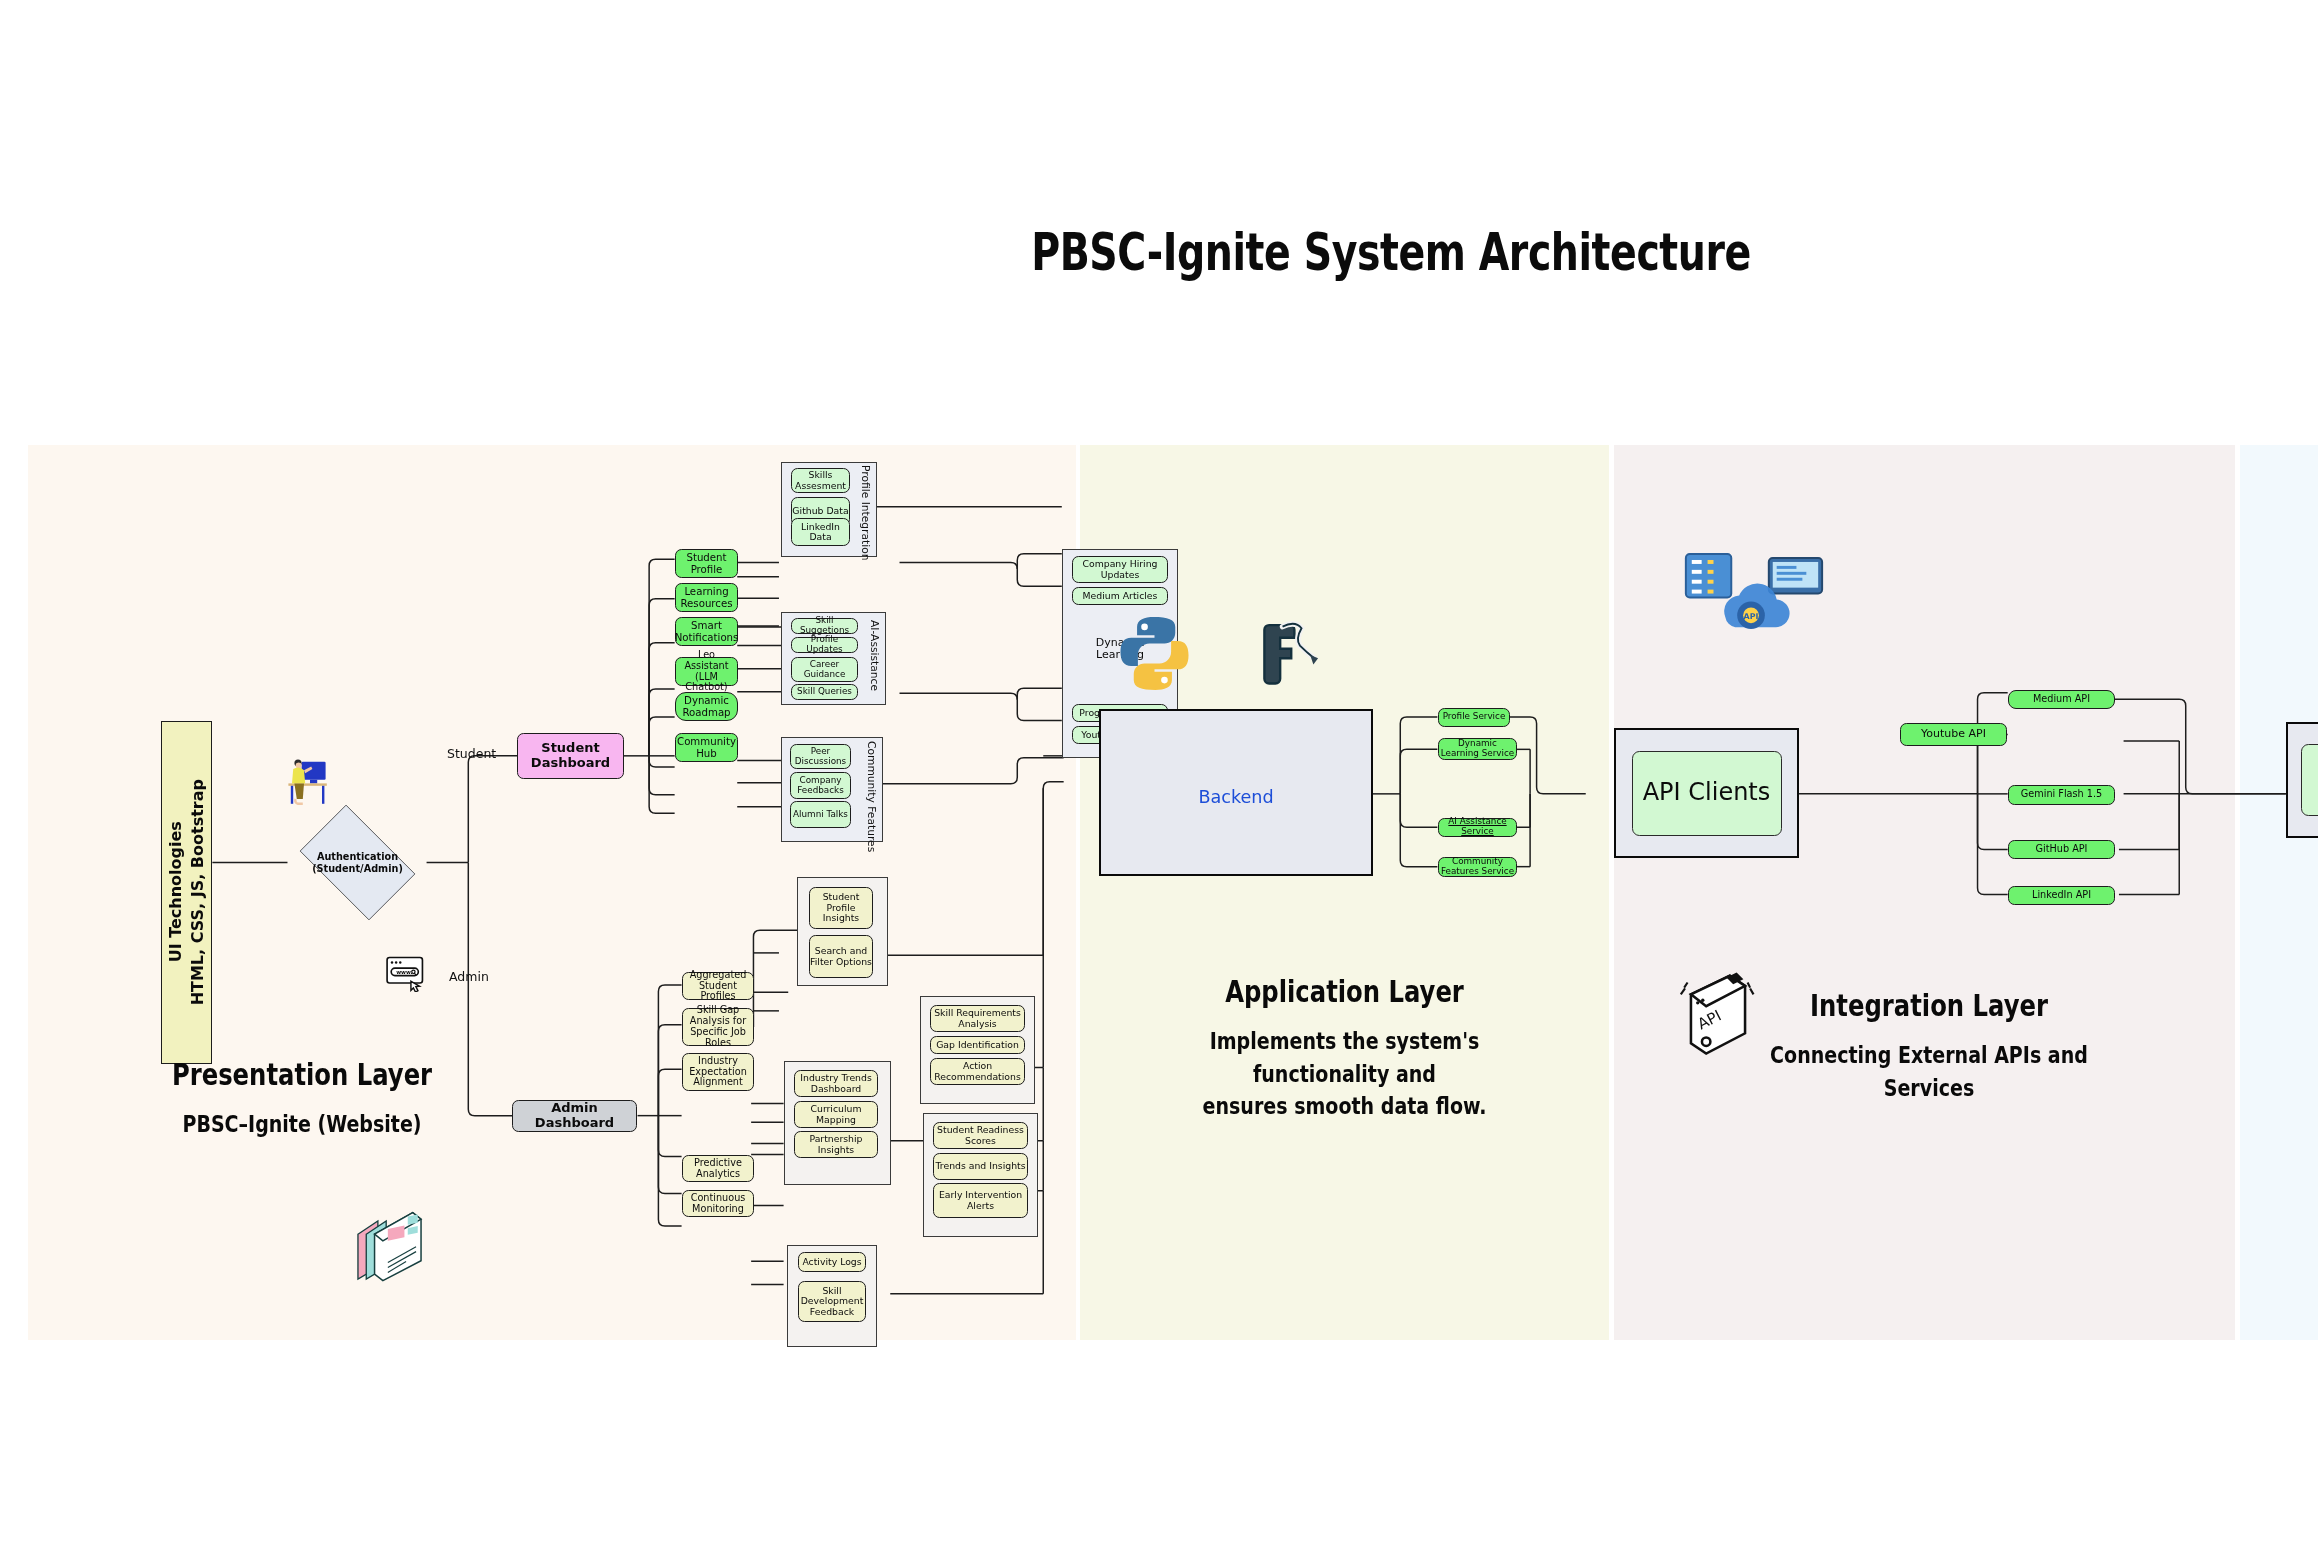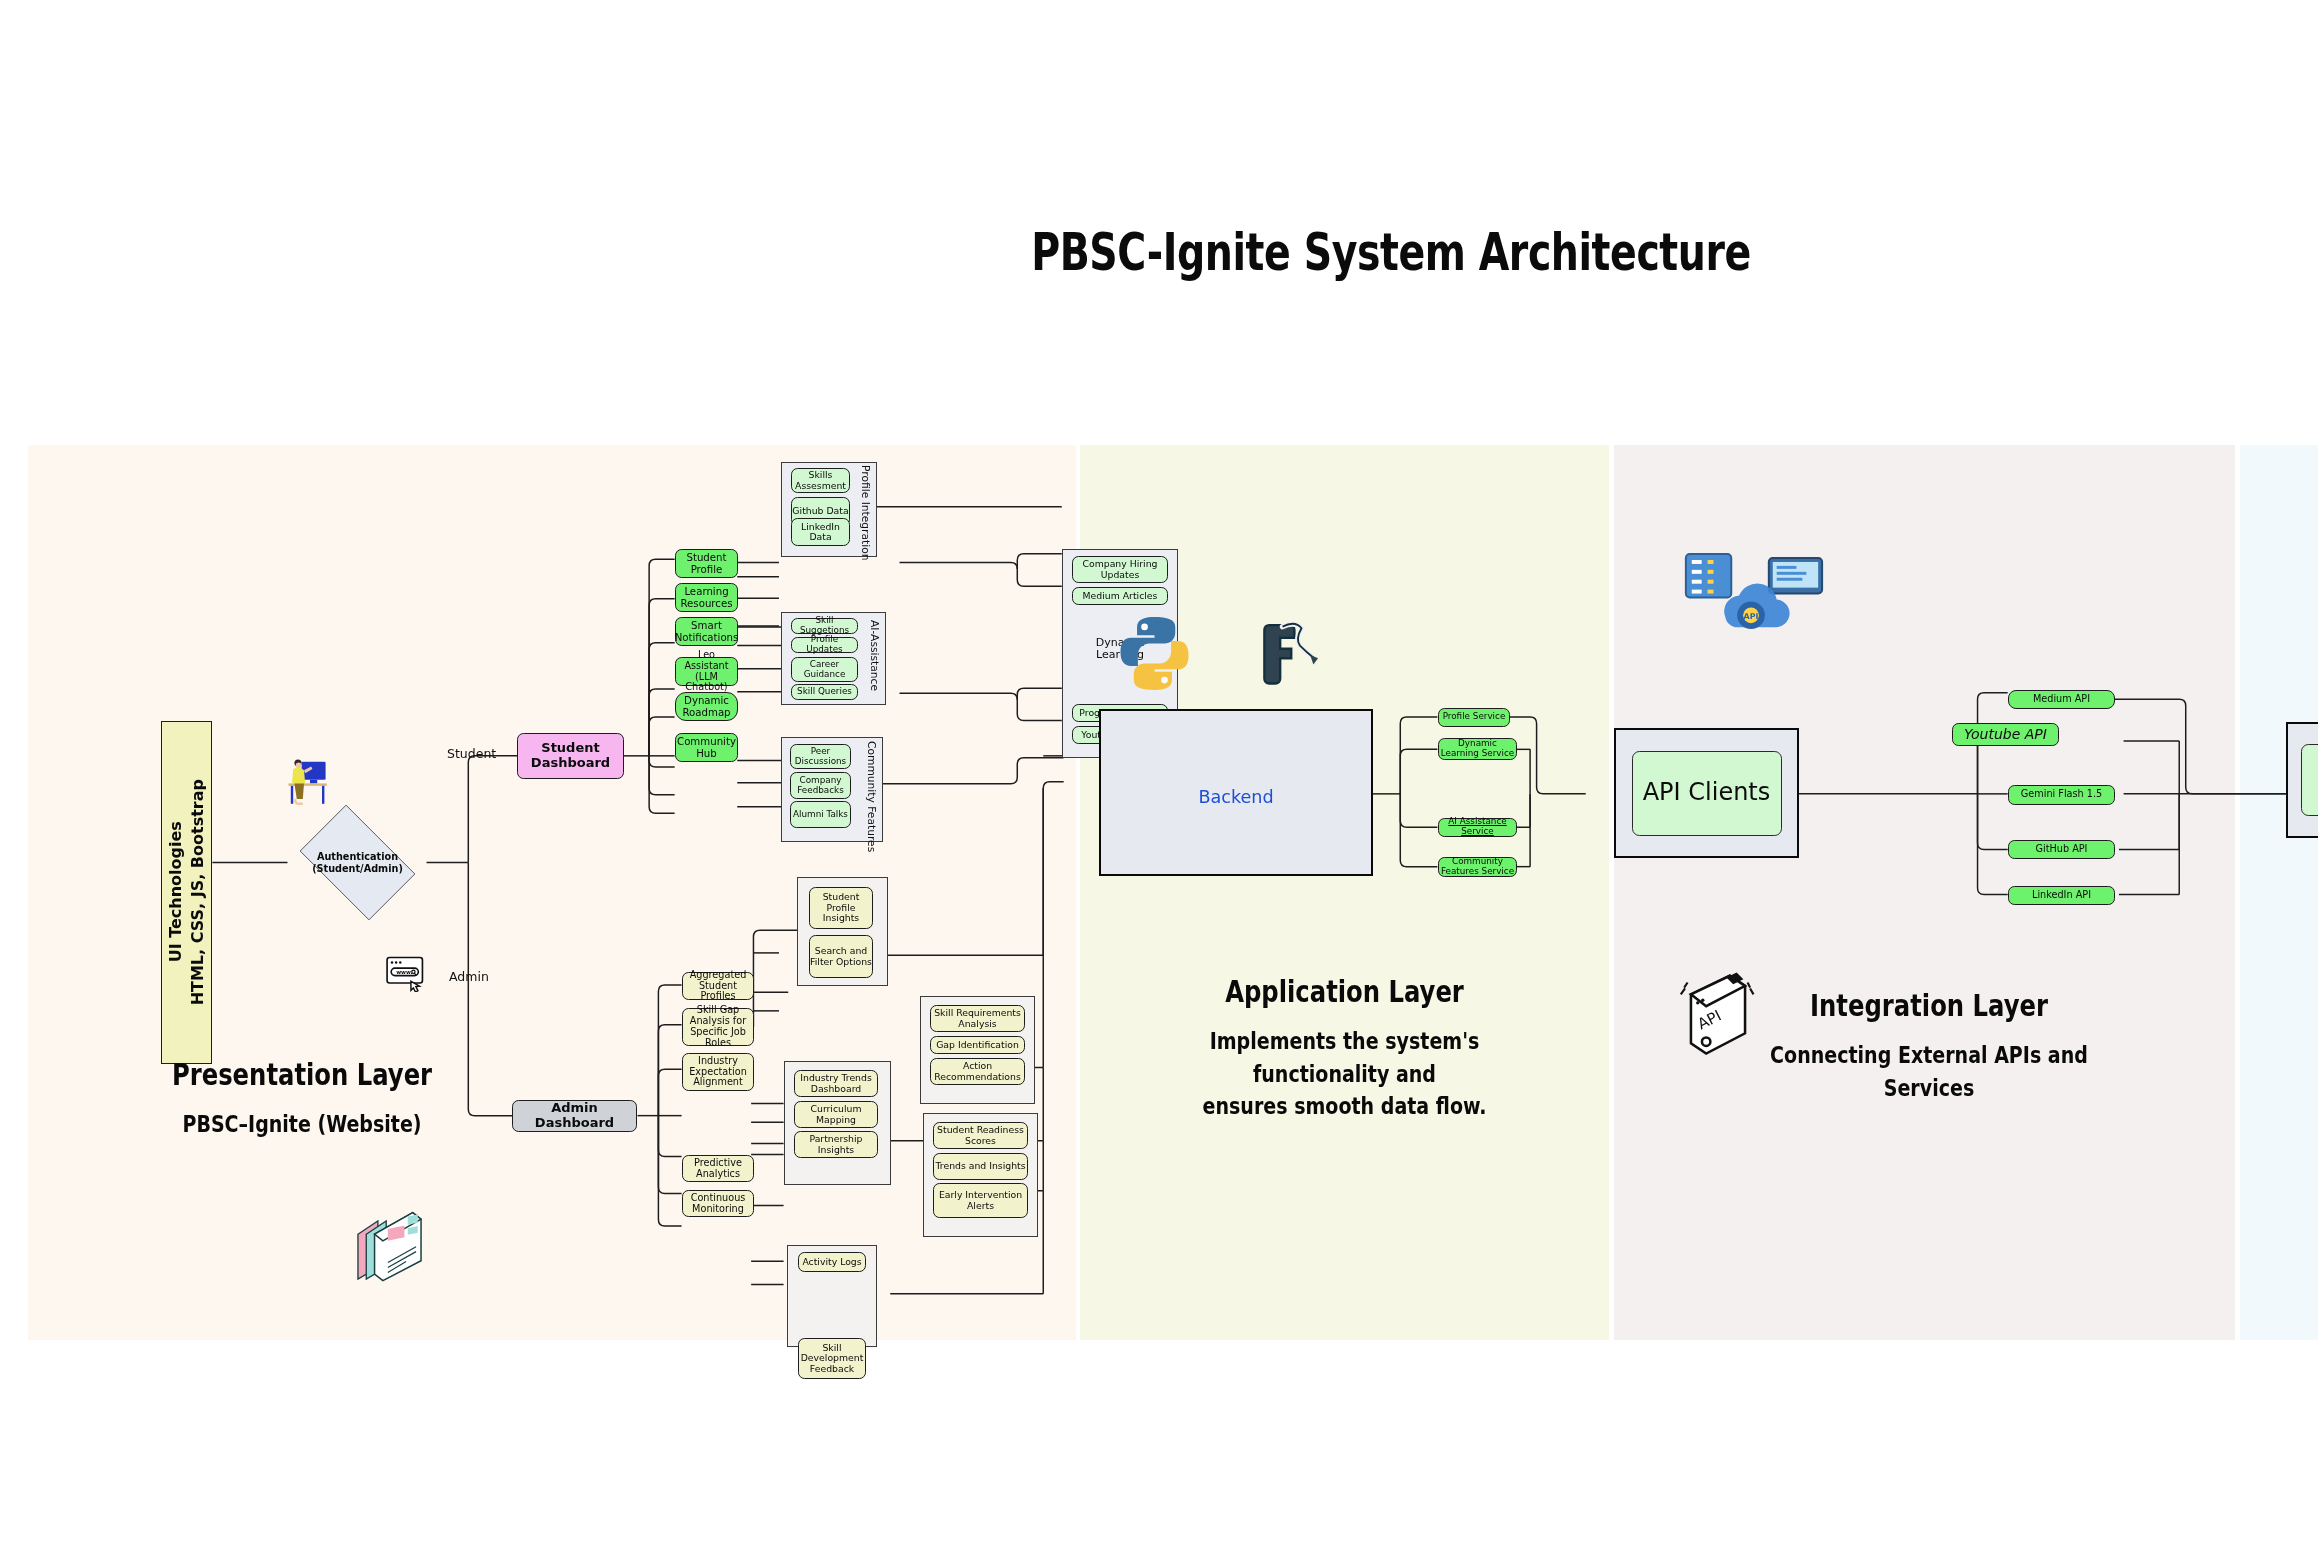--- a/index.html
+++ b/index.html
@@ -270,37 +270,37 @@
 <div class="node rnd n-cream" style="left:794px;top:1101px;width:84px;height:27px;font-size:9.3px;">Curriculum Mapping</div>
 <div class="node rnd n-cream" style="left:794px;top:1131px;width:84px;height:27px;font-size:9.3px;">Partnership Insights</div>
 
 <div class="group cream" style="left:923px;top:1113px;width:115px;height:124px;"></div>
 <div class="node rnd n-cream" style="left:933px;top:1122px;width:95px;height:27px;font-size:9.3px;">Student Readiness Scores</div>
 <div class="node rnd n-cream" style="left:933px;top:1153px;width:95px;height:27px;font-size:9.3px;">Trends and Insights</div>
 <div class="node rnd n-cream" style="left:933px;top:1183px;width:95px;height:35px;font-size:9.3px;">Early Intervention Alerts</div>
 
 <div class="group cream" style="left:787px;top:1245px;width:90px;height:102px;"></div>
 <div class="node rnd n-cream" style="left:798px;top:1252px;width:68px;height:20.4px;font-size:9.3px;">Activity Logs</div>
-<div class="node rnd n-cream" style="left:798px;top:1338px;width:68px;height:41px;font-size:9.3px;">Skill Development Feedback</div>
+<div class="node rnd n-cream" style="left:798px;top:1281px;width:68px;height:41px;font-size:9.3px;">Skill Development Feedback</div>
 
 <div class="bigbox" style="left:1099px;top:709px;width:274px;height:167px;">
   <div class="cap" style="font-size:17.6px;">Backend</div>
 </div>
 
 <div class="node rnd n-green" style="left:1438px;top:708px;width:72px;height:18.5px;font-size:8.8px;">Profile Service</div>
 <div class="node rnd n-green" style="left:1438px;top:738px;width:79px;height:22px;font-size:8.8px;">Dynamic Learning Service</div>
 <div class="node rnd n-green" style="left:1438px;top:818px;width:79px;height:18.5px;font-size:8.8px;text-decoration:underline;">AI Assistance Service</div>
 <div class="node rnd n-green" style="left:1438px;top:857px;width:79px;height:20.4px;font-size:8.8px;">Community Features Service</div>
 
 <div class="bigbox" style="left:1614px;top:728px;width:185px;height:130px;">
   <div class="inner" style="width:148px;height:83px;font-size:24px;">API Clients</div>
 </div>
 
 <div class="node rnd n-green" style="left:2008px;top:690px;width:107px;height:18.5px;font-size:9.7px;border-radius:8px;">Medium API</div>
-<div class="node rnd n-green" style="left:1952px;top:723px;width:107px;height:23px;font-size:14px;font-style:italic;">Youtube API</div>
+<div class="node rnd n-green" style="left:1900px;top:723px;width:107px;height:23px;font-size:11px;">Youtube API</div>
 <div class="node rnd n-green" style="left:2008px;top:785px;width:107px;height:19.5px;font-size:9.7px;">Gemini Flash 1.5</div>
 <div class="node rnd n-green" style="left:2008px;top:840px;width:107px;height:18.5px;font-size:9.7px;">GitHub API</div>
 <div class="node rnd n-green" style="left:2008px;top:886px;width:107px;height:18.5px;font-size:9.7px;">LinkedIn API</div>
 
 <div class="bigbox" style="left:2286px;top:722px;width:213px;height:116px;">
   <div class="inner" style="width:181px;height:70px;font-size:23px;">Mongo DB</div>
 </div>
 
 <div class="layer-cap" style="left:56px;top:1057px;width:492px;">
   <div class="lc-title">Presentation Layer</div>

